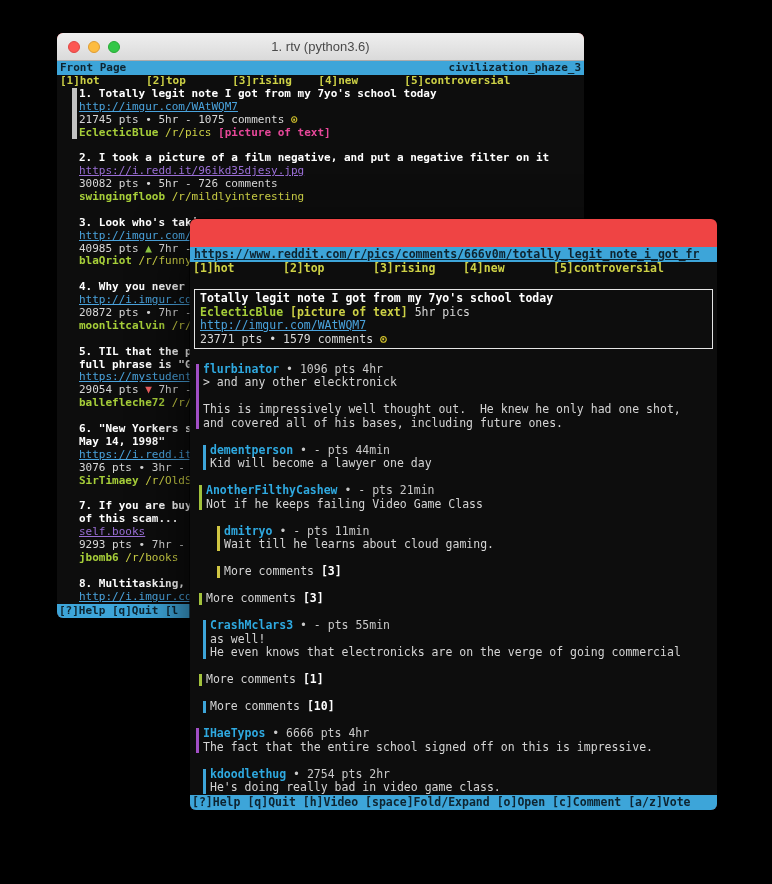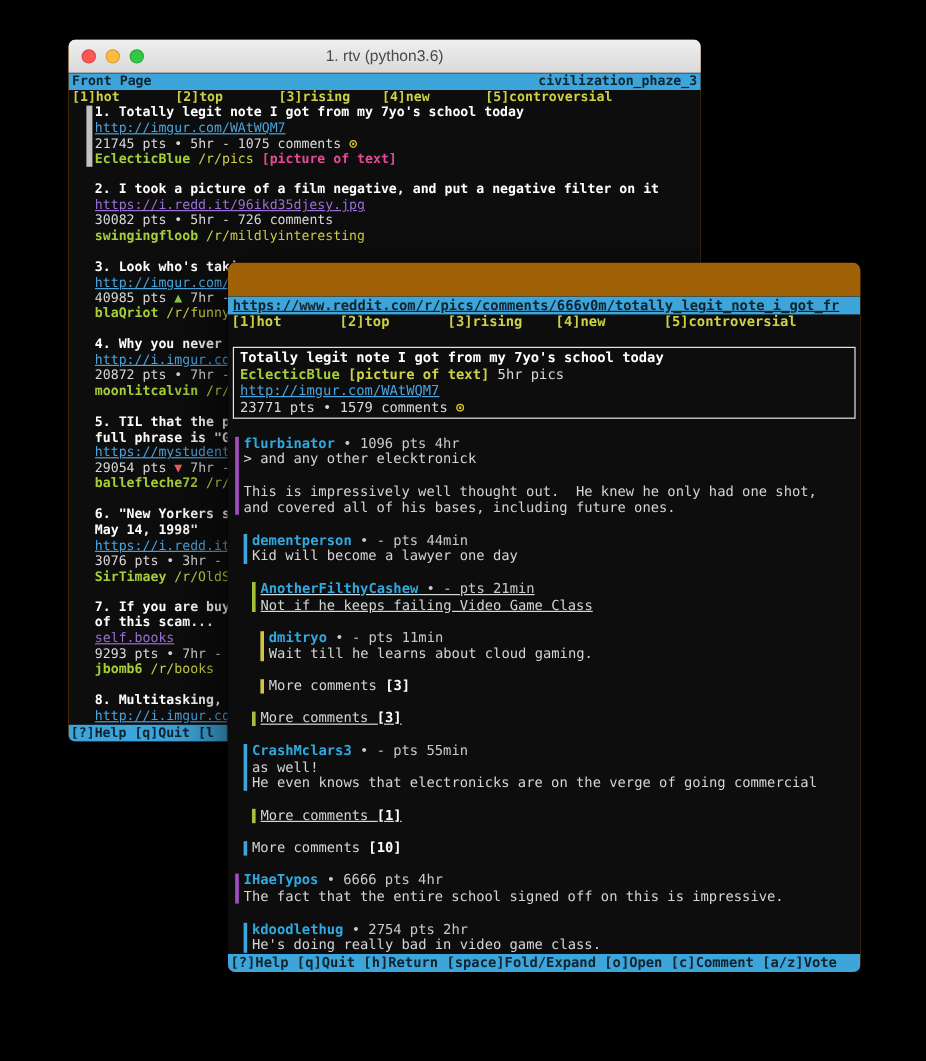--- a/index.html
+++ b/index.html
@@ -1,21 +1,21 @@
 <!DOCTYPE html>
 <html><head>
 <meta charset="utf-8">
 <style>
   html,body{margin:0;padding:0;}
   body{
     width:772px;height:884px;position:relative;background:#000;
     font-family:"DejaVu Sans Mono",monospace;overflow:hidden;
   }
   .window{
-    position:absolute;border-radius:6px;overflow:hidden;background:#a16207;
+    position:absolute;border-radius:6px;overflow:hidden;background:#ef4444;
     box-shadow:0 22px 55px rgba(0,0,0,.75),0 0 0 1px rgba(0,0,0,.55);
   }
   #back-window{left:57px;top:33px;width:527px;height:585px;}
   #front-window{left:190px;top:219px;width:527px;height:591px;}
   .titlebar{
     height:27px;background:linear-gradient(#efefef,#dadada);
     border-bottom:1px solid #ababab;position:relative;
     display:flex;align-items:center;justify-content:center;
     font-family:"Liberation Sans",sans-serif;font-size:13px;color:#4a4a4a;
   }
@@ -47,21 +47,21 @@
   .vote.up{color:#8fc843;}
   .vote.down{color:#ef5f5f;}
   .gild{color:#d6c62c;font-weight:bold;}
   .urltext{text-decoration:underline;padding-left:4px;display:inline-block;}
   .subbox{border:1px solid #e5e5e5;margin:0 4px;padding:2px 5px;}
   .cwrap{padding-left:3px;}
   .comment{position:relative;padding-left:7px;}
   .comment::before{content:"";position:absolute;left:0;top:1px;bottom:1px;width:3px;}
   .d0{margin-left:3px;}
   .d1{margin-left:10px;}
-  .d2{margin-left:17px;text-decoration:underline;}
+  .d2{margin-left:6px;}
   .d3{margin-left:24px;}
   .d0.comment::before{background:#a24fc6;}
   .d1.comment::before{background:#3da5d9;}
   .d2.comment::before{background:#a2c23c;}
   .d3.comment::before{background:#d0c643;}
   .cauthor{color:#2fa9e0;font-weight:bold;}
   .cmeta{color:#c9c9c9;text-align:right;}
   .cbody{color:#d4d4d4;}
   .morecount{color:#ffffff;font-weight:bold;}
 </style>
@@ -230,15 +230,15 @@
         <div class="bl cbody">The fact that the entire school signed off on this is impressive.</div>
       </div>
       <div class="bl"></div>
 
       <div class="comment d1">
         <div class="bl"><span class="cauthor">kdoodlethug</span><span class="cmeta"> • 2754 pts 2hr</span></div>
         <div class="bl cbody">He's doing really bad in video game class.</div>
       </div>
 
     </div>
-    <div class="cyanbar statusbar">[?]Help [q]Quit [h]Return [space]Fold/Expand [o]Open [c]Comment [a/z]Vote</div>
+    <div class="cyanbar statusbar">[?]Help [q]Quit [h]Video [space]Fold/Expand [o]Open [c]Comment [a/z]Vote</div>
   </div>
 </div>
 
 </body></html>

